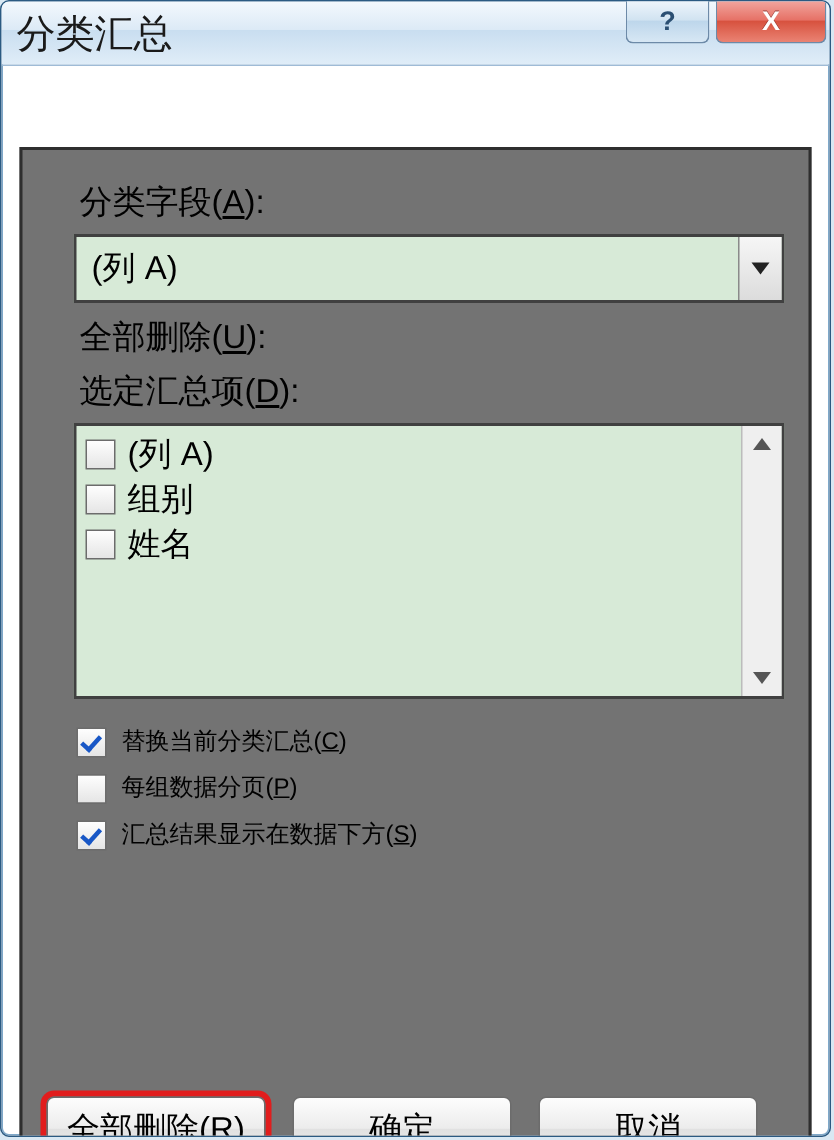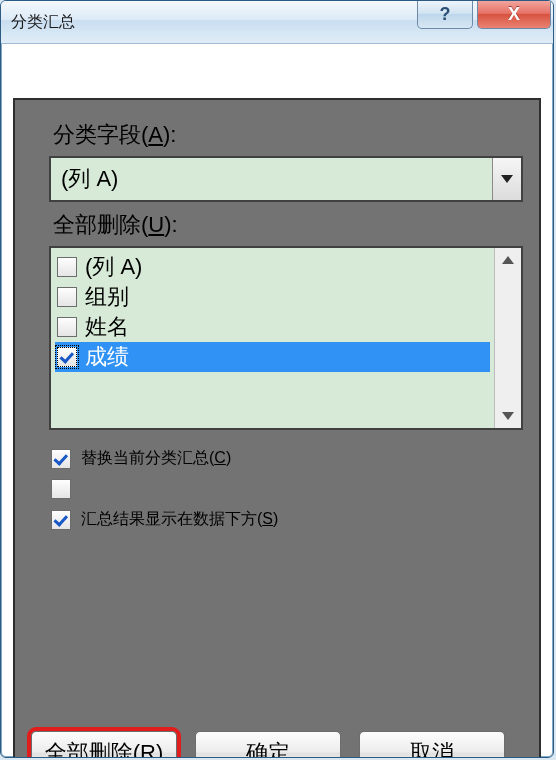--- a/index.html
+++ b/index.html
@@ -30,21 +30,21 @@
     height: 42px;
     background: linear-gradient(to bottom, #f3f8fd 0%, #dceaf6 45%, #c9def0 46%, #e0edf8 100%);
     border-bottom: 1px solid #9fbbd6;
     display: flex;
     align-items: center;
     padding: 0 0 0 10px;
     position: relative;
   }
   .titlebar .title-text {
     color: #1a1a1a;
-    font-size: 16px;
+    font-size: 26px;
   }
   .titlebar .title-buttons {
     position: absolute;
     right: 2px;
     top: -1px;
     display: flex;
   }
   .title-btn {
     height: 28px;
     width: 54px;
@@ -290,57 +290,59 @@
         <div class="combo-text">(列 A)</div>
         <div class="combo-btn">
           <div class="tri"></div>
         </div>
       </div>
 
       <div class="label">
         <span>全部删除(</span><u>U</u><span>):</span>
       </div>
 
+      <div class="label">
+        <span>选定汇总项(</span><u>D</u><span>):</span>
+      </div>
       <div class="listbox-wrap">
         <div class="listbox" id="listbox">
             <div class="list-item">
               <div class="chk"></div>
               <span class="item-text">(列 A)</span>
             </div>
             <div class="list-item">
               <div class="chk"></div>
               <span class="item-text">组别</span>
             </div>
             <div class="list-item">
               <div class="chk"></div>
               <span class="item-text">姓名</span>
             </div>
-            <div class="list-item selected">
-              <div class="chk checked"></div>
-              <span class="item-text">成绩</span>
-            </div>
           </div>
         <div class="vscroll">
           <div class="arrow">
               <div class="tri-up"></div>
             </div>
           <div class="arrow">
               <div class="tri-down"></div>
             </div>
         </div>
       </div>
 
       <div class="option-row">
         <div class="chk checked" id="chk-replace"></div>
         <span>
           <span>替换当前分类汇总(</span><u>C</u><span>)</span>
         </span>
       </div>
       <div class="option-row">
         <div class="chk" id="chk-pagebreak"></div>
+        <span>
+          <span>每组数据分页(</span><u>P</u><span>)</span>
+        </span>
       </div>
       <div class="option-row">
         <div class="chk checked" id="chk-below"></div>
         <span>
           <span>汇总结果显示在数据下方(</span><u>S</u><span>)</span>
         </span>
       </div>
 
       <div class="button-row">
         <div class="btn btn-highlight">

